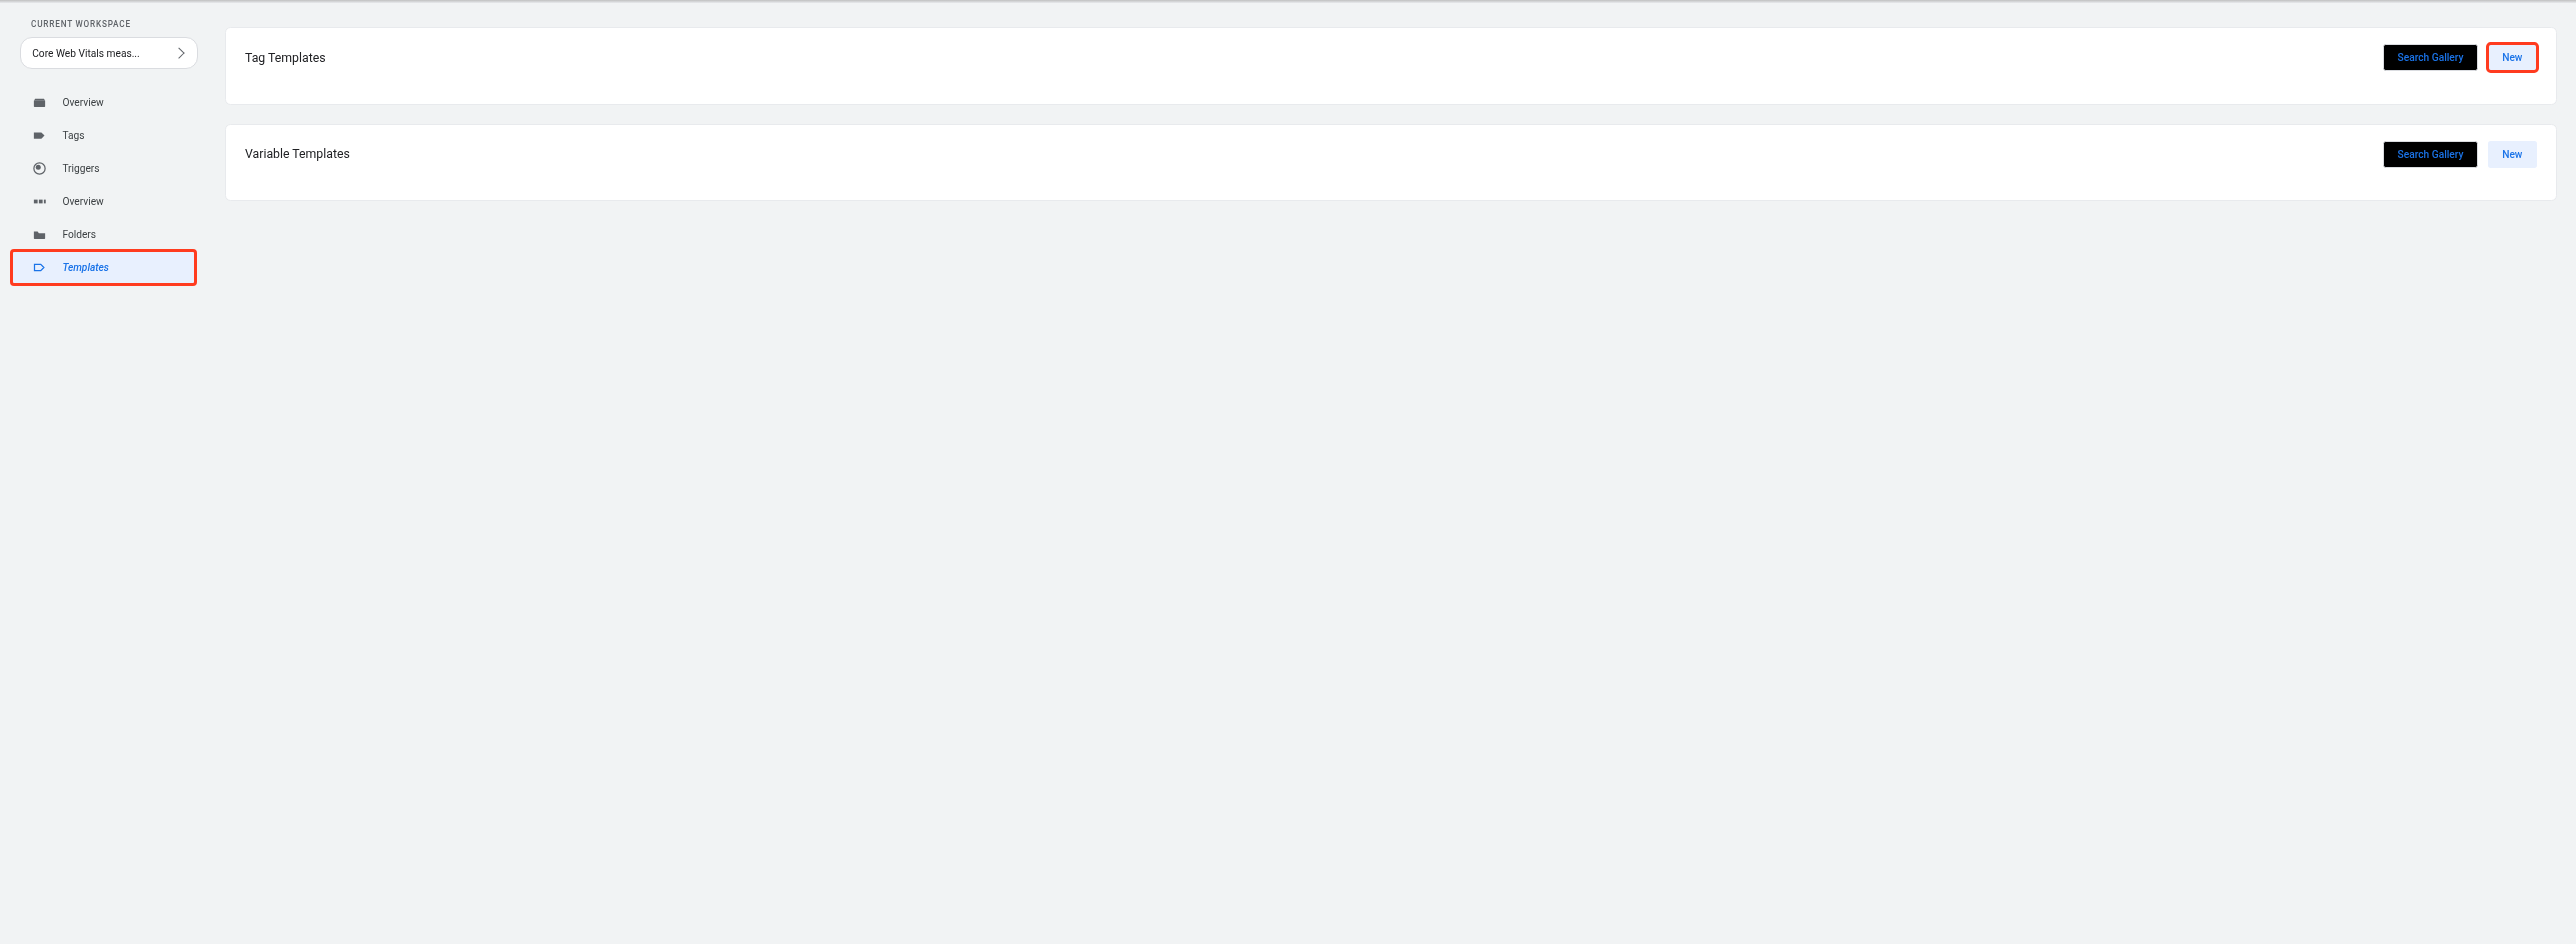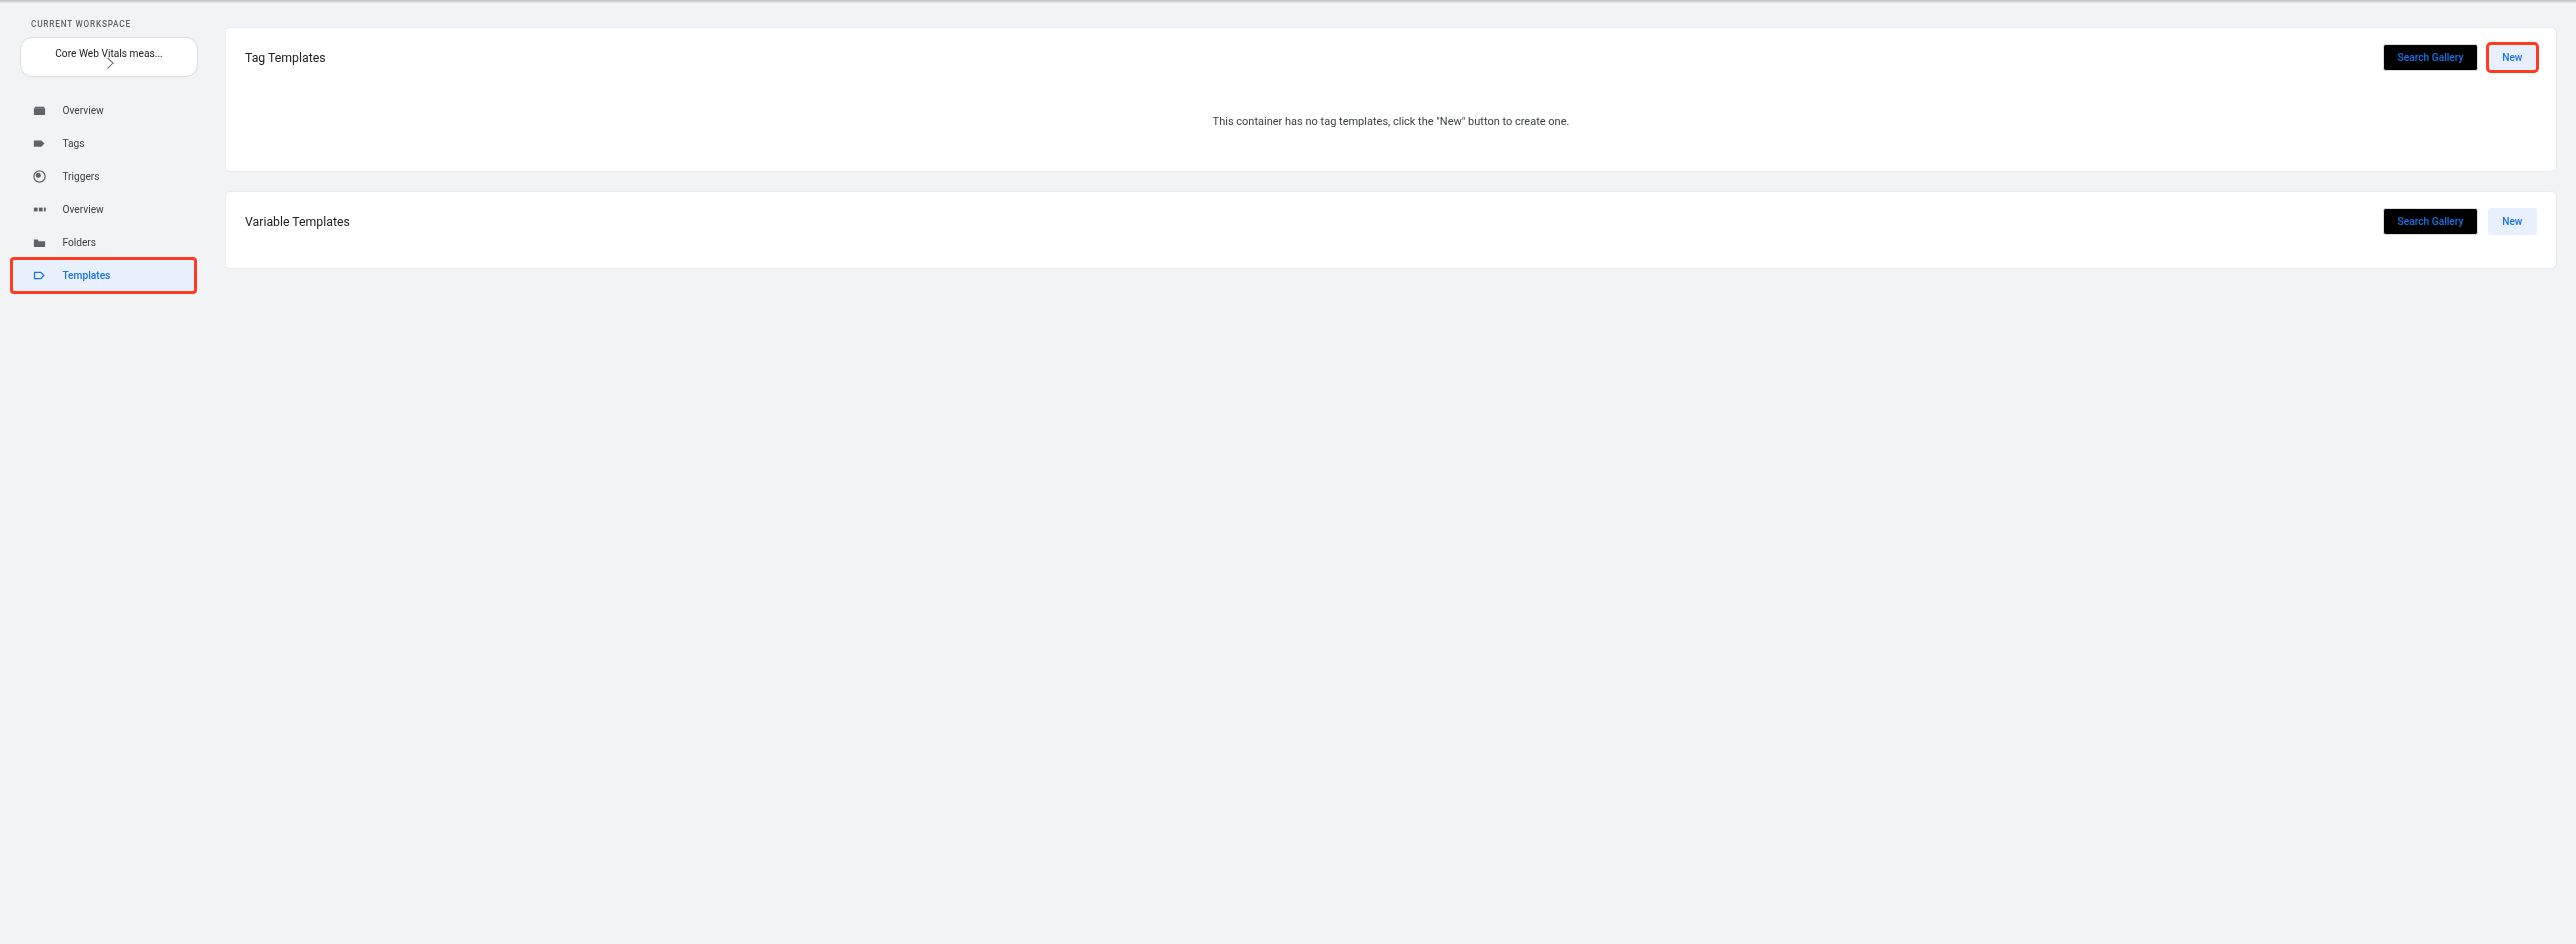--- a/index.html
+++ b/index.html
@@ -35,21 +35,20 @@
   .ws-selector {
     margin: 2.7px 8.2px 16.4px 8.2px;
     background: #fff;
     border: 0.7px solid #dadce0;
     border-radius: 12px;
     padding: 9.5px 11px;
     display: flex;
     align-items: center;
     justify-content: space-between;
     cursor: pointer;
-    flex-direction: column;
   }
   .ws-name {
     font-size: 10.2px;
     color: #202124;
     white-space: nowrap;
     overflow: hidden;
     text-overflow: ellipsis;
     max-width: 136px;
   }
   .chev {
@@ -83,21 +82,21 @@
     justify-content: center;
   }
   .nav-item .label {
     font-size: 10.2px;
     color: #3c4043;
   }
   .nav-item.active {
     background: #e8f0fe;
   }
   .nav-item.active .icon { color: #1a73e8; }
-  .nav-item.active .label { color: #1a73e8; font-weight: 500; }
+  .nav-item.active .label { color: #1a73e8; font-weight: 500; font-style: italic; }
 
   
   .hl { outline: 3.4px solid #ff3b1f; outline-offset: -1.4px; border-radius: 2px; }
 
   
   .content {
     flex: 1;
     padding: 24px 19px;
     overflow: auto;
   }
@@ -233,21 +232,20 @@
   <main class="content">
 
     <section class="card">
       <div class="card-header">
         <div class="card-title">Tag Templates</div>
         <div class="card-actions">
           <div class="btn btn-outline">Search Gallery</div>
           <div class="btn btn-filled hl">New</div>
         </div>
       </div>
-      <div class="empty-msg">This container has no tag templates, click the "New" button to create one.</div>
     </section>
 
     <section class="card">
       <div class="card-header">
         <div class="card-title">Variable Templates</div>
         <div class="card-actions">
           <div class="btn btn-outline">Search Gallery</div>
           <div class="btn btn-filled">New</div>
         </div>
       </div>

